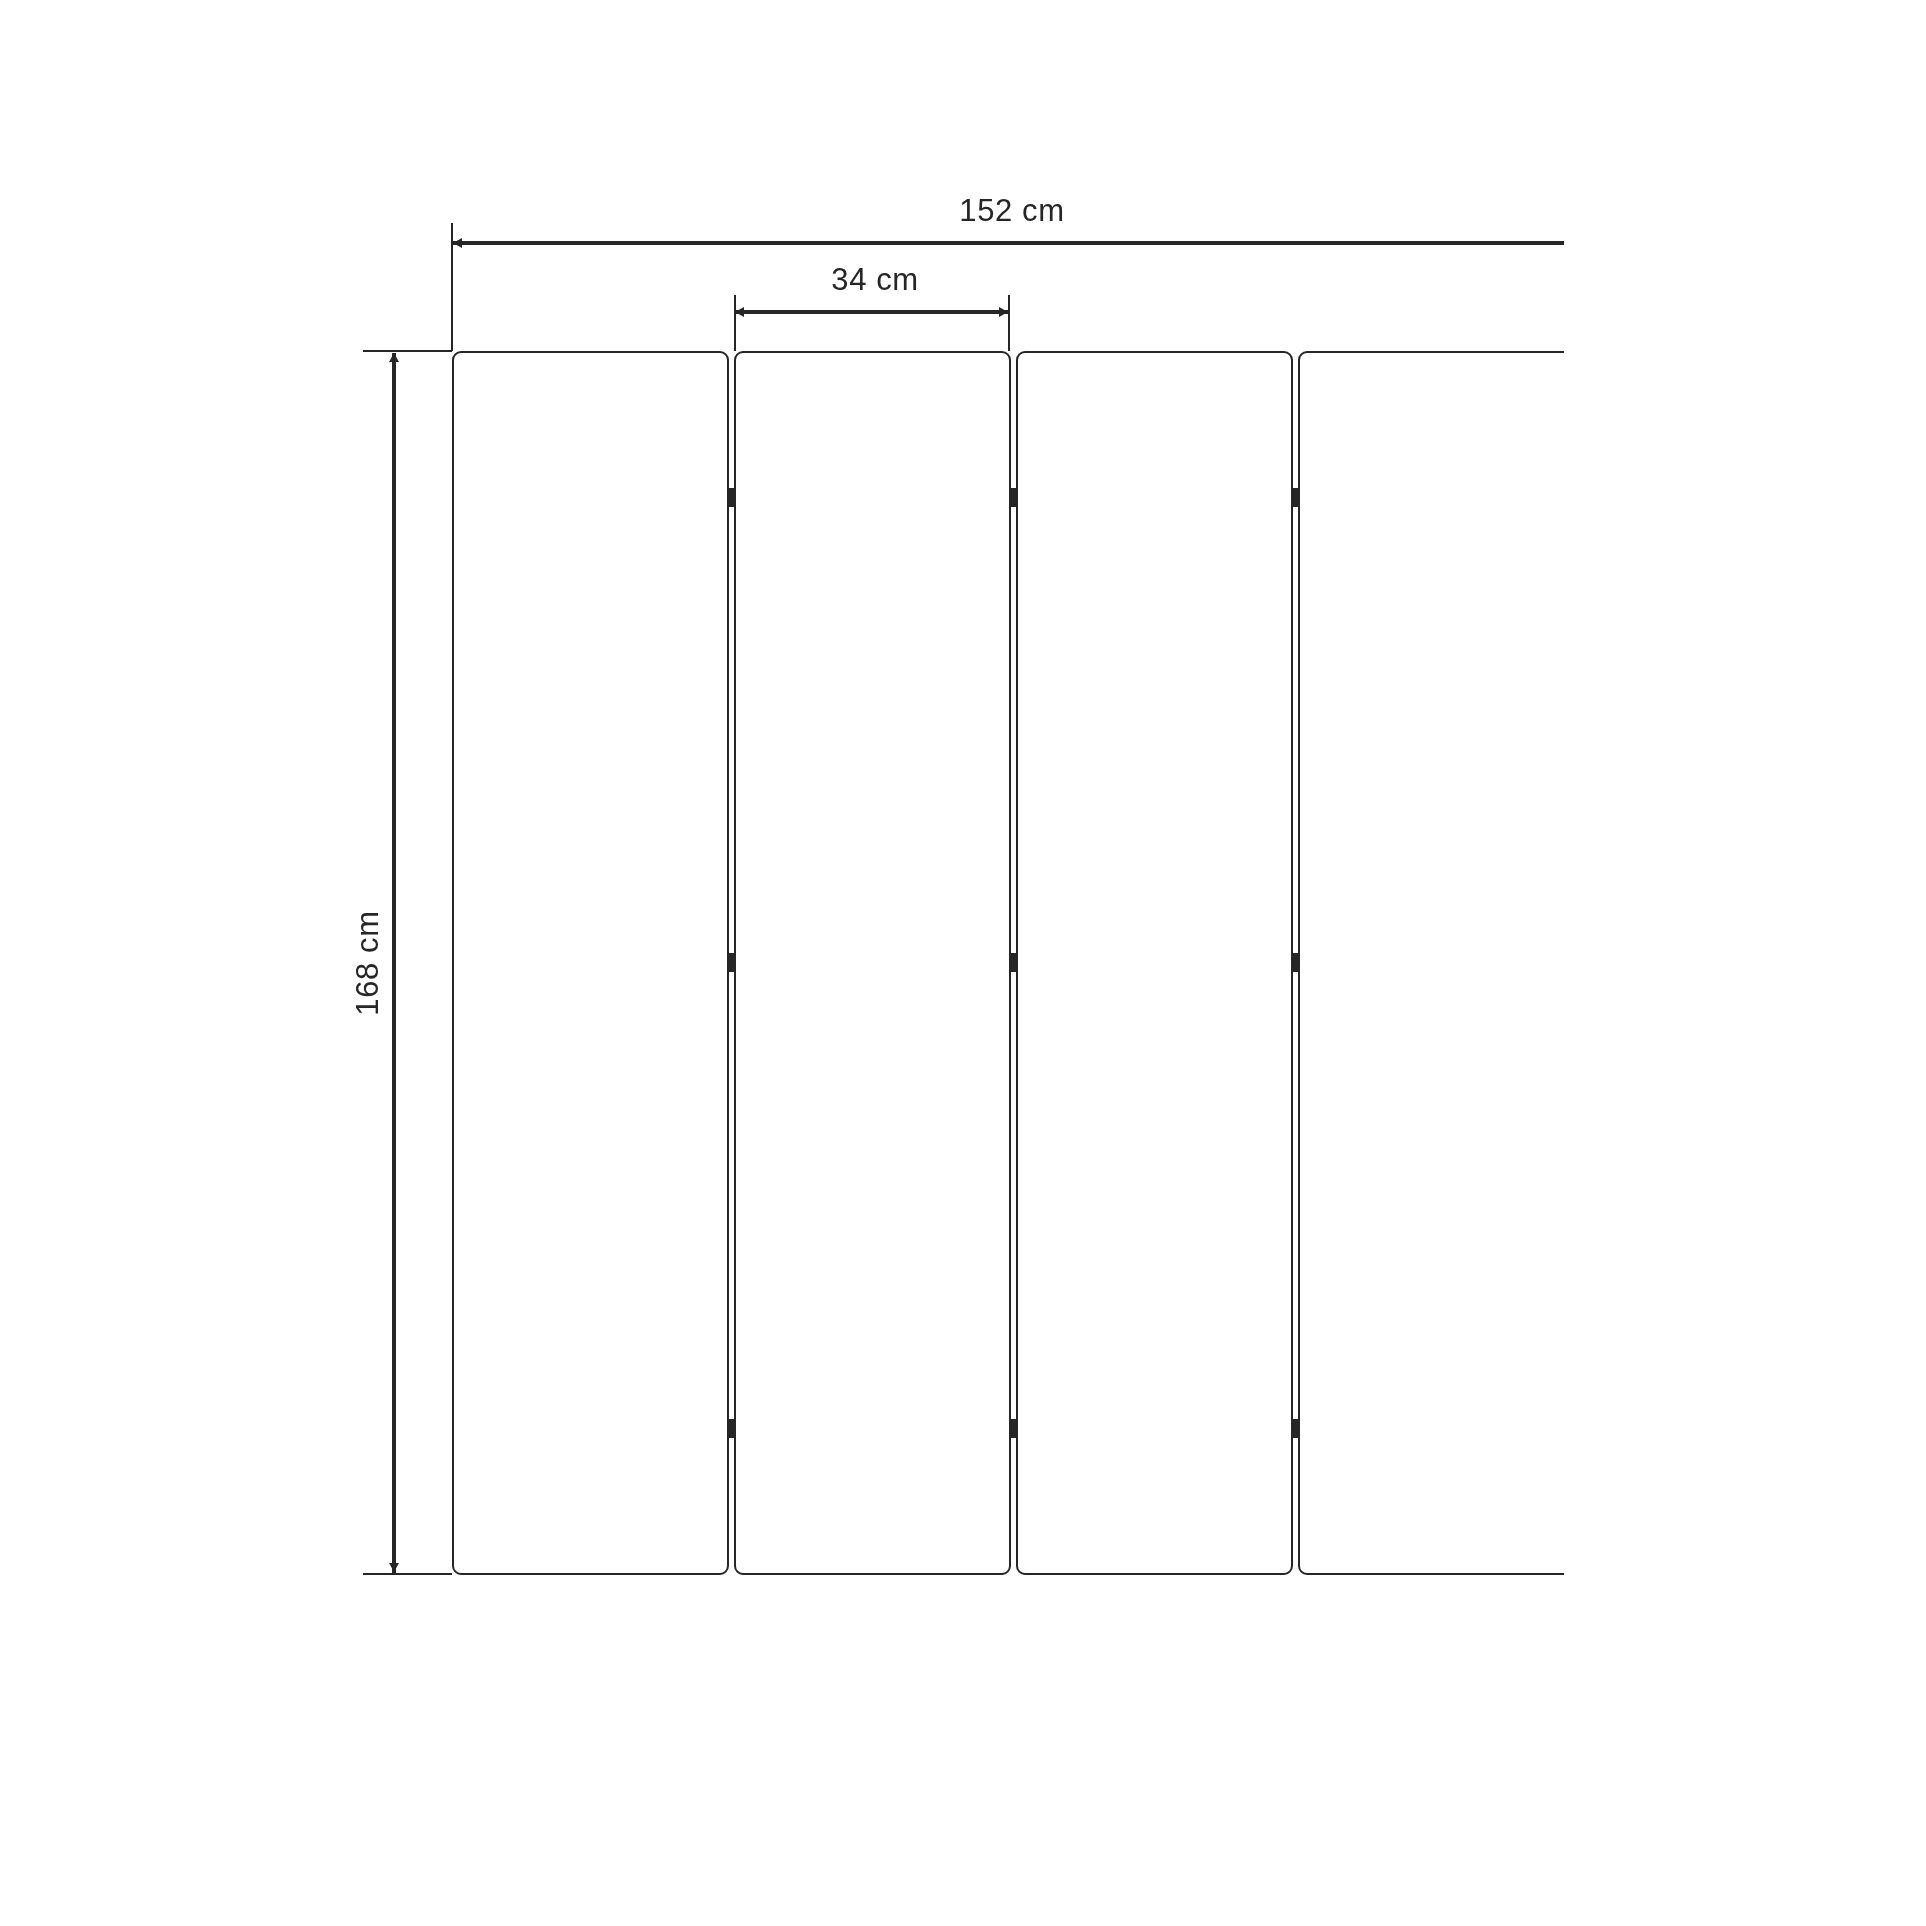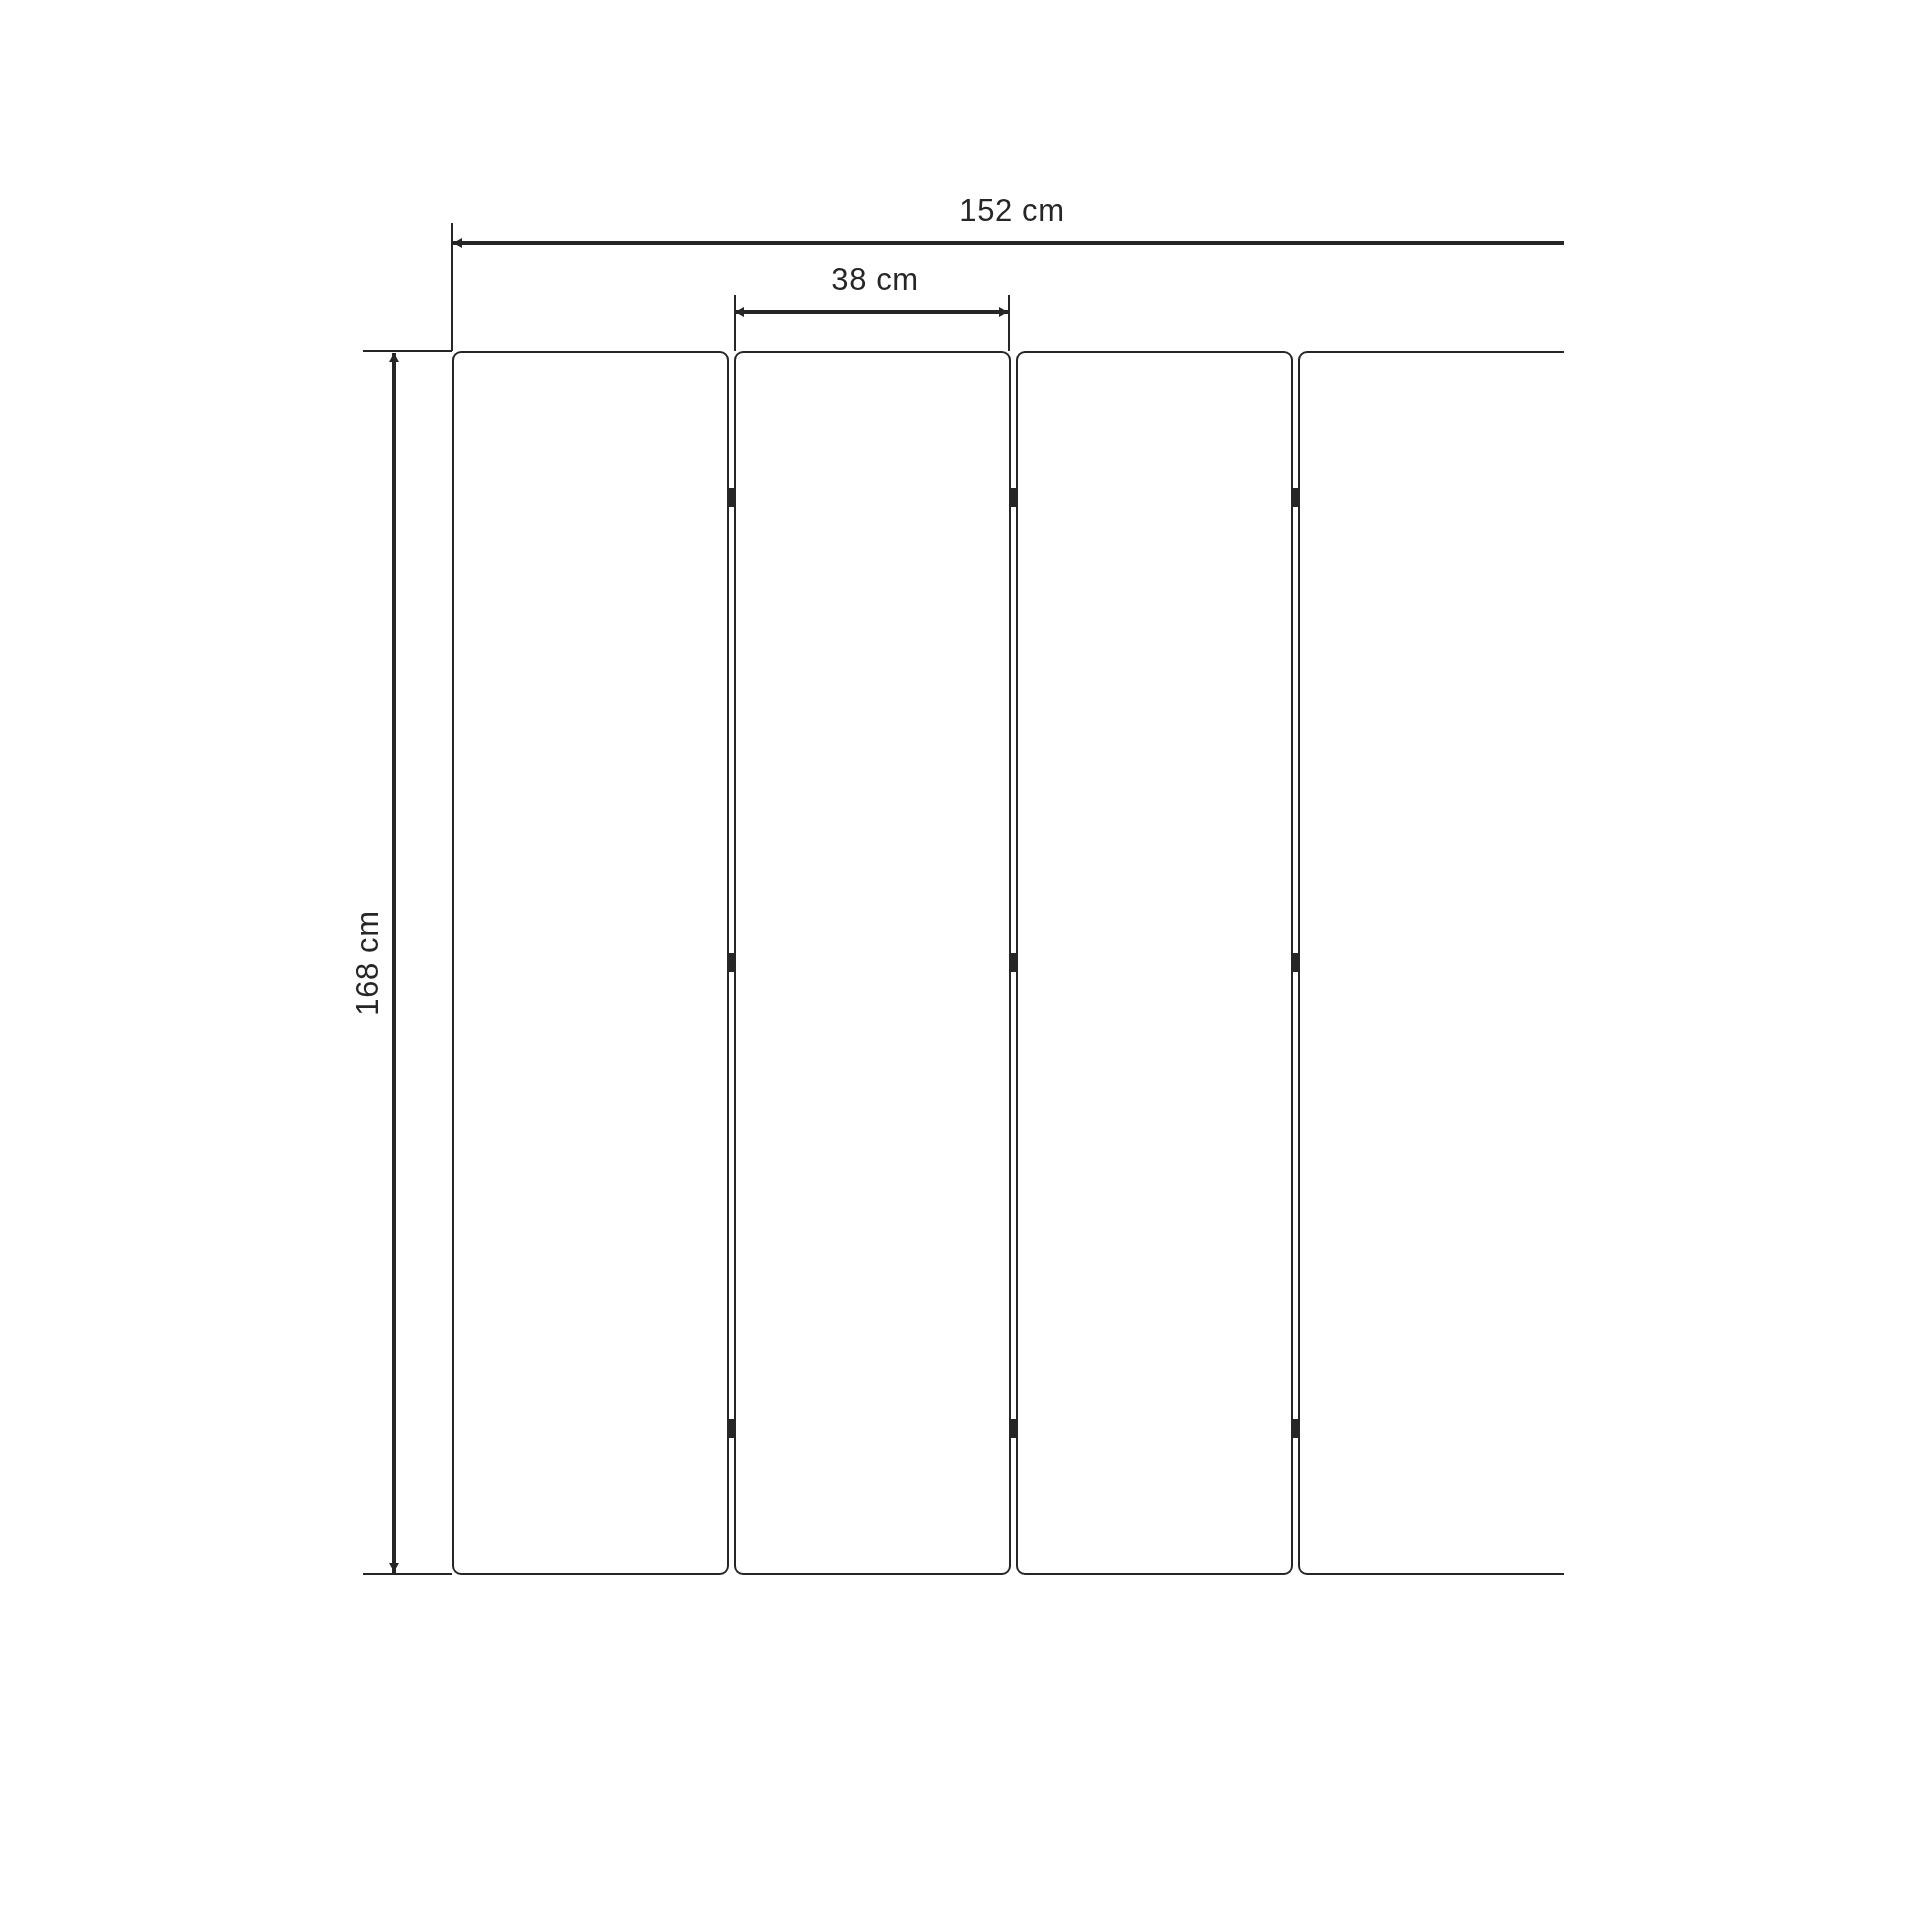--- a/index.html
+++ b/index.html
@@ -119,21 +119,21 @@
     <div class="arrow right" style="left:1564px;top:238px"></div>
     <div class="dim-label" style="left:1012px;top:195px">152 cm</div>
   </div>
 
   <div>
     <div class="ext" style="left:734px;top:295px;width:1.9px;height:56px"></div>
     <div class="ext" style="left:1008px;top:295px;width:1.9px;height:56px"></div>
     <div class="dimline" style="left:735px;top:310px;width:274px;height:3.9px"></div>
     <div class="arrow left" style="left:735px;top:307px"></div>
     <div class="arrow right" style="left:999px;top:307px"></div>
-    <div class="dim-label" style="left:875px;top:264px">38 cm</div>
+    <div class="dim-label" style="left:875px;top:264px">34 cm</div>
   </div>
 
   <div>
     <div class="ext" style="left:363px;top:350px;width:89px;height:1.9px"></div>
     <div class="ext" style="left:363px;top:1573px;width:89px;height:1.9px"></div>
     <div class="dimline" style="left:392px;top:353px;width:3.9px;height:1220px"></div>
     <div class="arrow up" style="left:389px;top:353px"></div>
     <div class="arrow down" style="left:389px;top:1563px"></div>
     <div class="dim-label vertical" style="left:367px;top:963px">168 cm</div>
   </div>

